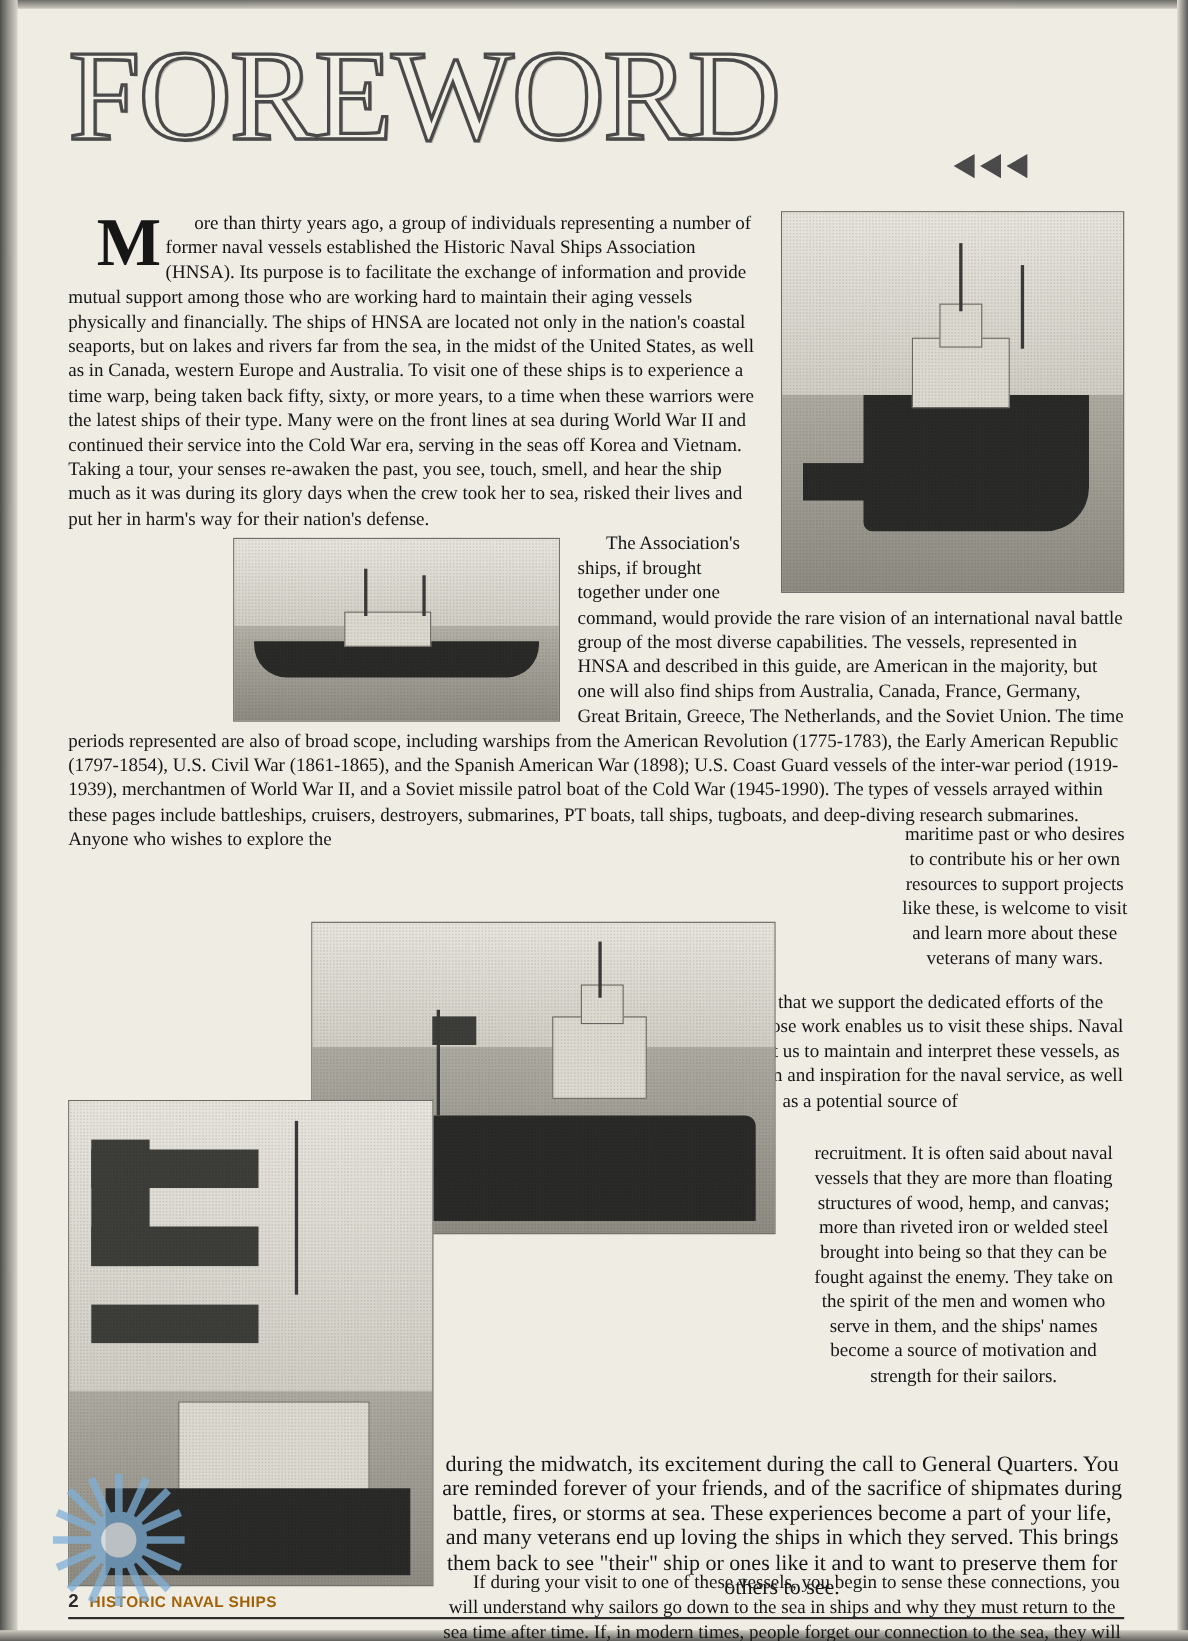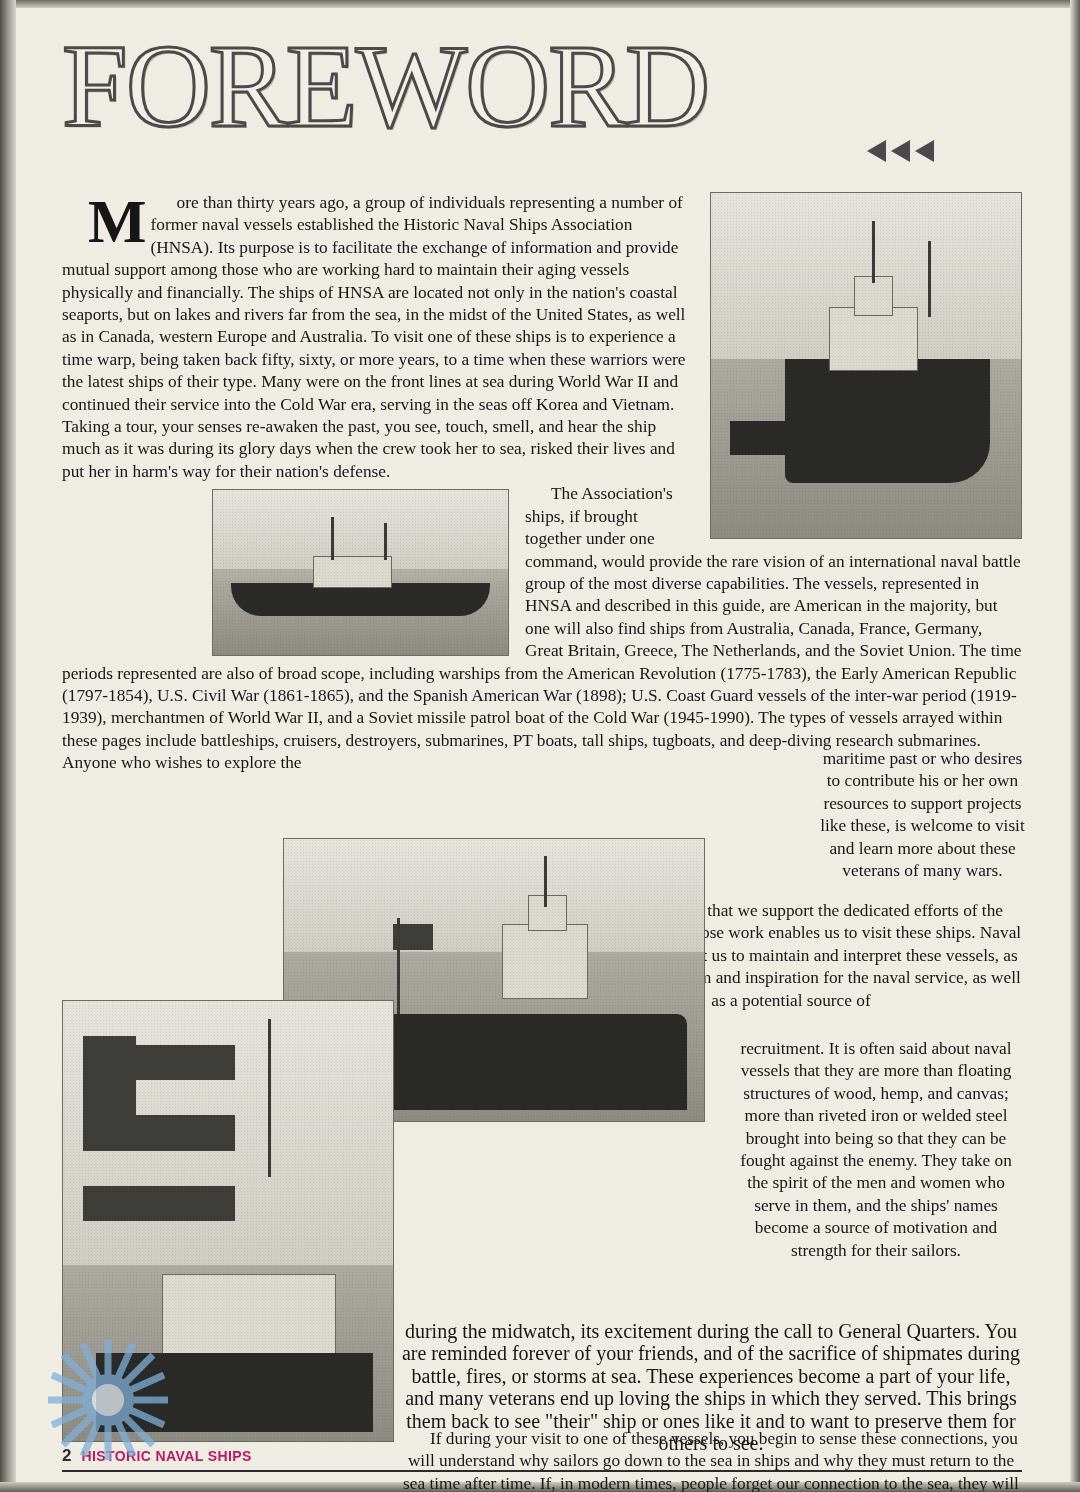--- a/index.html
+++ b/index.html
@@ -156,21 +156,21 @@
     font-family: "Liberation Sans", sans-serif;
     font-size: 17px;
     font-weight: 700;
     color: #2b2b2b;
   }
   .footer-title {
     font-family: "Liberation Sans", sans-serif;
     font-size: 14px;
     font-weight: 700;
     letter-spacing: 0.4px;
-    color: #be185d;
+    color: #a16207;
   }
   .rule {
     position: absolute;
     left: 62px;
     bottom: 20px;
     width: 960px;
     height: 2px;
     background: #2b2b2b;
   }
 

